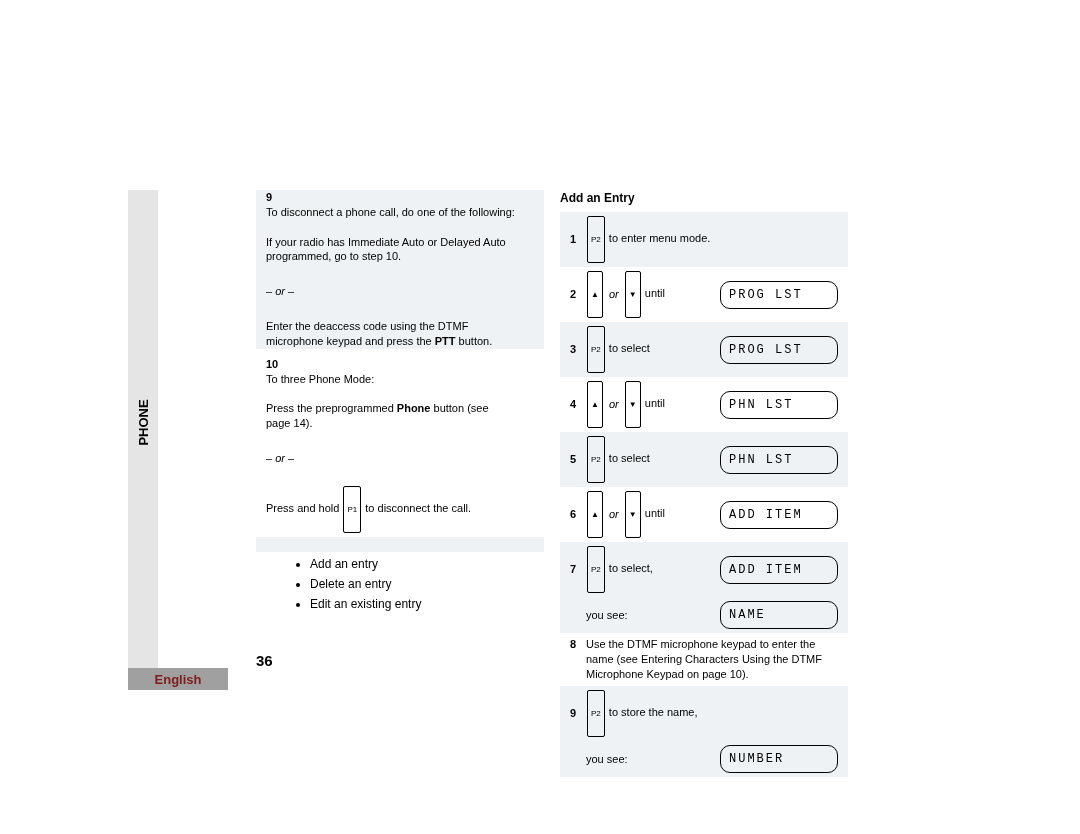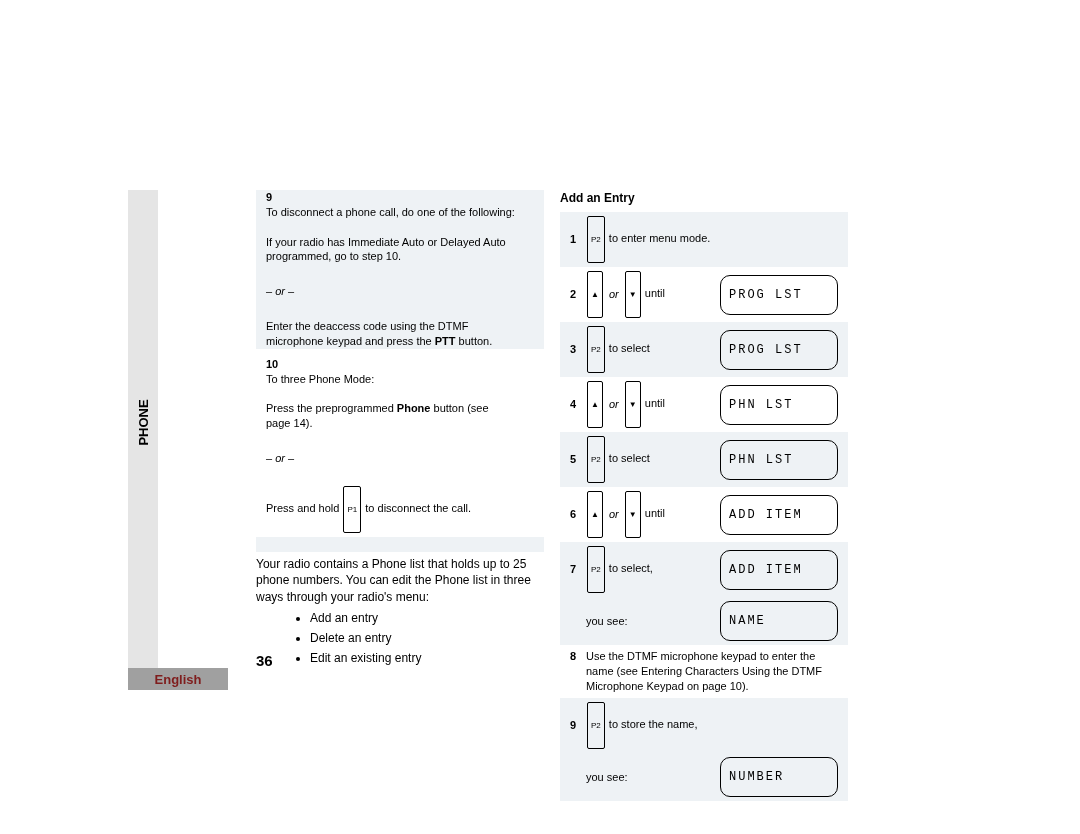--- a/index.html
+++ b/index.html
@@ -15,21 +15,21 @@
   .boxwhite{background:#fff;padding:4px 10px}
   .stepnum{display:inline-block;width:16px;font-weight:700;vertical-align:top}
   .stepbody{display:inline-block;width:250px;vertical-align:top}
   .or{font-style:italic;margin:20px 0}
   .h1{font-size:18px;font-weight:700;letter-spacing:0.3px;margin:14px 0 6px 0}
   .h2{font-size:12px;font-weight:700;margin:0 0 6px 0}
   .bul{margin:4px 0 0 14px}
   .bul li{margin:4px 0}
   .key{display:inline-block;border:1px solid #000;border-radius:2px;padding:17px 3px;font-size:8px;line-height:11px;vertical-align:middle;margin:0 1px;font-family:Arial}
   .keycirc{display:inline-block;border:1px solid #000;border-radius:50%;width:11px;height:11px;font-size:8px;line-height:11px;text-align:center;vertical-align:middle;margin:0 1px}
-  .lcd{display:inline-block;border:1.5px solid #000;border-radius:10px;padding:11px 8px;font-family:'Courier New',monospace;letter-spacing:2px;font-size:12px;min-width:100px;vertical-align:middle}
+  .lcd{display:inline-block;border:1.5px solid #000;border-radius:10px;padding:5px 8px;font-family:'Courier New',monospace;letter-spacing:2px;font-size:12px;min-width:100px;vertical-align:middle}
   .row{display:flex;align-items:center;padding:4px 10px}
   .row .sn{width:16px;font-weight:700;flex-shrink:0}
   .row .act{flex:1}
   .row .disp{flex-shrink:0}
   .smallor{font-style:italic;margin:8px 2px}
   .note b{font-weight:700}
   .box2{background:#eef2f5}
 </style>
 </head>
 <body>
@@ -58,21 +58,20 @@
         <span>To three Phone Mode:</span><br><br>
         <span>Press the preprogrammed </span><b>Phone</b><span> button (see page 14).</span>
         <div class="or">– or –</div>
         <span>Press and hold </span><span class="key">P1</span><span> to disconnect the call.</span>
       </span>
     </div>
     <div class="box">
       <span class="stepnum">&nbsp;</span>
     </div>
 
-    <div style="font-size:12px;line-height:1.4">Your radio contains a Phone list that holds up to 25 phone numbers. You can edit the Phone list in three ways through your radio's menu:</div>
     <ul class="bul" style="font-size:12px">
       <li>Add an entry</li>
       <li>Delete an entry</li>
       <li>Edit an existing entry</li>
     </ul>
   </div>
 
   <div class="col right">
     <div class="h2">Add an Entry</div>
 

